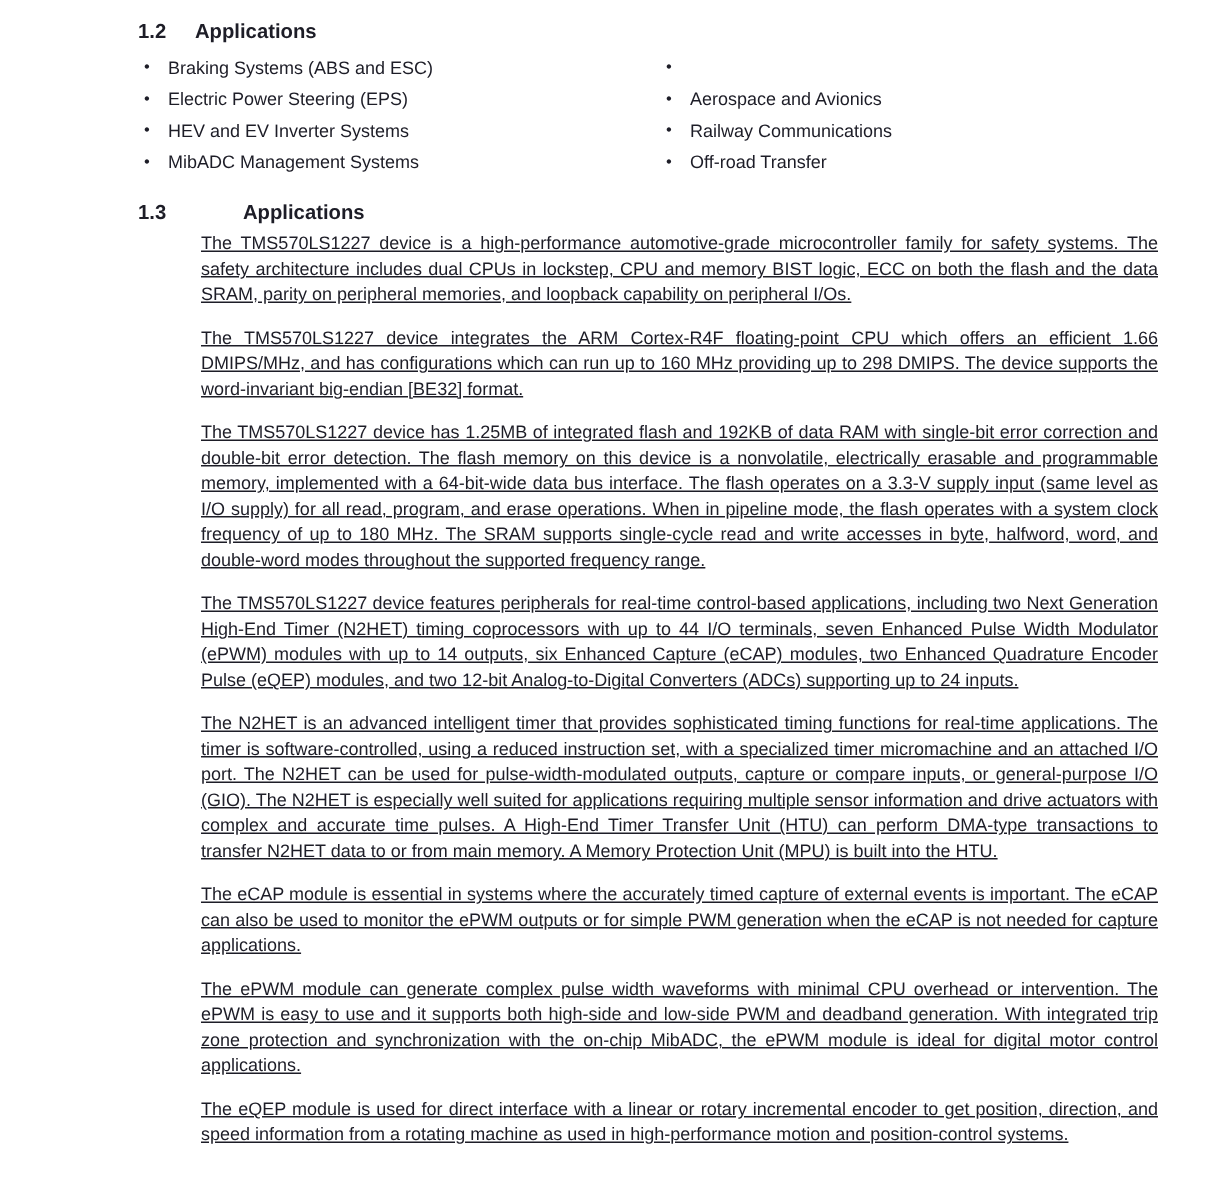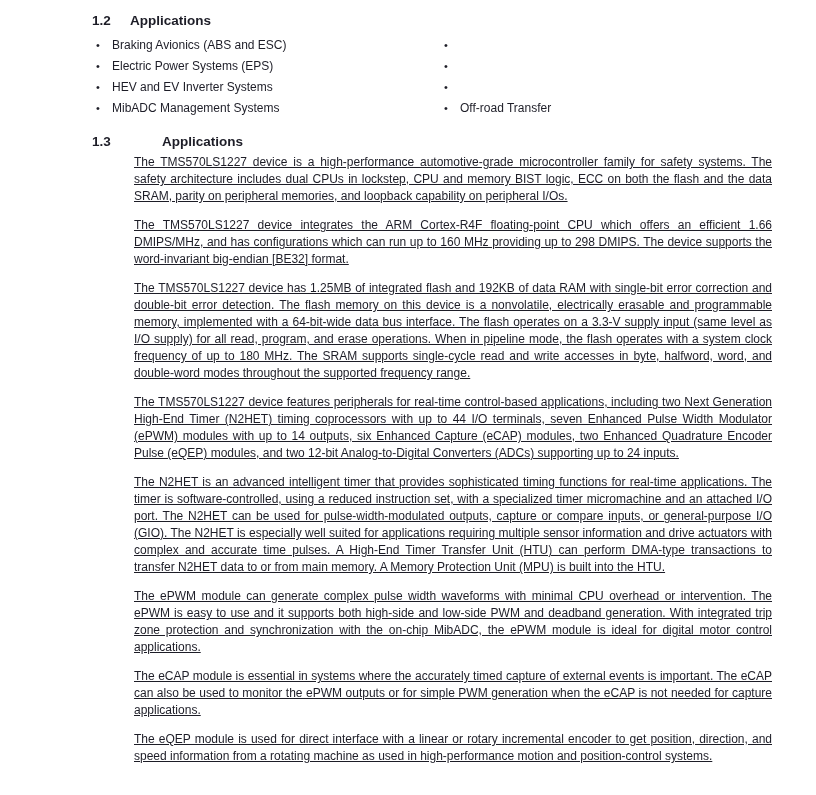--- a/index.html
+++ b/index.html
@@ -70,61 +70,63 @@
 
   <div class="section-heading">
     <span class="sec-num">1.2</span>
     <span class="sec-title">Applications</span>
   </div>
 
   <div class="apps-columns">
     <ul class="apps-col left">
         <li>
           <span class="bullet">•</span>
-          <span>Braking Avionics (ABS and ESC)</span>
+          <span>Braking Systems (ABS and ESC)</span>
         </li>
         <li>
           <span class="bullet">•</span>
-          <span>Electric Power Systems (EPS)</span>
+          <span>Electric Power Steering (EPS)</span>
         </li>
         <li>
           <span class="bullet">•</span>
           <span>HEV and EV Inverter Systems</span>
         </li>
         <li>
           <span class="bullet">•</span>
           <span>MibADC Management Systems</span>
         </li>
       </ul>
     <ul class="apps-col right">
         <li>
           <span class="bullet">•</span>
         </li>
         <li>
           <span class="bullet">•</span>
+          <span>Aerospace and Avionics</span>
         </li>
         <li>
           <span class="bullet">•</span>
+          <span>Railway Communications</span>
         </li>
         <li>
           <span class="bullet">•</span>
           <span>Off-road Transfer</span>
         </li>
       </ul>
   </div>
 
   <div class="section-heading desc-heading">
     <span class="sec-num">1.3</span>
     <span class="sec-title">Applications</span>
   </div>
 
   <div class="desc-body">
       <p>The TMS570LS1227 device is a high-performance automotive-grade microcontroller family for safety systems. The safety architecture includes dual CPUs in lockstep, CPU and memory BIST logic, ECC on both the flash and the data SRAM, parity on peripheral memories, and loopback capability on peripheral I/Os.</p>
       <p>The TMS570LS1227 device integrates the ARM Cortex-R4F floating-point CPU which offers an efficient 1.66 DMIPS/MHz, and has configurations which can run up to 160 MHz providing up to 298 DMIPS. The device supports the word-invariant big-endian [BE32] format.</p>
       <p>The TMS570LS1227 device has 1.25MB of integrated flash and 192KB of data RAM with single-bit error correction and double-bit error detection. The flash memory on this device is a nonvolatile, electrically erasable and programmable memory, implemented with a 64-bit-wide data bus interface. The flash operates on a 3.3-V supply input (same level as I/O supply) for all read, program, and erase operations. When in pipeline mode, the flash operates with a system clock frequency of up to 180 MHz. The SRAM supports single-cycle read and write accesses in byte, halfword, word, and double-word modes throughout the supported frequency range.</p>
       <p>The TMS570LS1227 device features peripherals for real-time control-based applications, including two Next Generation High-End Timer (N2HET) timing coprocessors with up to 44 I/O terminals, seven Enhanced Pulse Width Modulator (ePWM) modules with up to 14 outputs, six Enhanced Capture (eCAP) modules, two Enhanced Quadrature Encoder Pulse (eQEP) modules, and two 12-bit Analog-to-Digital Converters (ADCs) supporting up to 24 inputs.</p>
       <p>The N2HET is an advanced intelligent timer that provides sophisticated timing functions for real-time applications. The timer is software-controlled, using a reduced instruction set, with a specialized timer micromachine and an attached I/O port. The N2HET can be used for pulse-width-modulated outputs, capture or compare inputs, or general-purpose I/O (GIO). The N2HET is especially well suited for applications requiring multiple sensor information and drive actuators with complex and accurate time pulses. A High-End Timer Transfer Unit (HTU) can perform DMA-type transactions to transfer N2HET data to or from main memory. A Memory Protection Unit (MPU) is built into the HTU.</p>
+      <p>The eCAP module is essential in systems where the accurately timed capture of external events is important. The eCAP can also be used to monitor the ePWM outputs or for simple PWM generation when the eCAP is not needed for capture applications.</p>
       <p>The ePWM module can generate complex pulse width waveforms with minimal CPU overhead or intervention. The ePWM is easy to use and it supports both high-side and low-side PWM and deadband generation. With integrated trip zone protection and synchronization with the on-chip MibADC, the ePWM module is ideal for digital motor control applications.</p>
-      <p>The eCAP module is essential in systems where the accurately timed capture of external events is important. The eCAP can also be used to monitor the ePWM outputs or for simple PWM generation when the eCAP is not needed for capture applications.</p>
       <p>The eQEP module is used for direct interface with a linear or rotary incremental encoder to get position, direction, and speed information from a rotating machine as used in high-performance motion and position-control systems.</p>
     </div>
 
 </div>
 
 </body></html>

